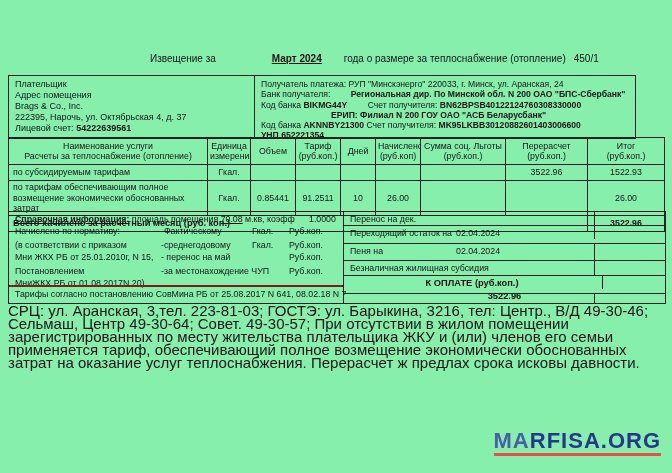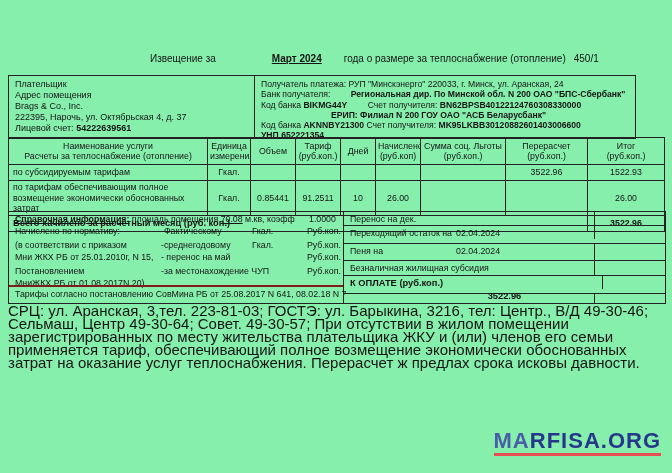--- a/index.html
+++ b/index.html
@@ -28,33 +28,33 @@
   tr.total .tl{text-align:left;font-weight:bold;padding-left:4px;font-size:9.3px;}
   tr.total .tv{font-weight:bold;}
   
   .refbox{position:absolute;left:8px;top:211px;width:335px;height:91px;border:1px solid #222;
           border-right:none;font-size:8.8px;line-height:11.5px;}
   .refline{position:relative;padding:0 0 0 6px;white-space:nowrap;}
   .ref-title{font-weight:bold;text-decoration:underline;}
   .u{text-decoration:underline;}
   .mid{position:absolute;left:152px;}
   .unit{position:absolute;left:243px;}
-  .rub{position:absolute;left:298px;}
+  .rub{position:absolute;left:280px;}
   .coeff{position:absolute;left:300px;}
   .mt3{margin-top:3px;}
   .ref-tariffs{position:absolute;bottom:0;left:0;right:0;border-top:2px solid #7f1d1d;padding:2px 6px 3px;white-space:nowrap;}
   
   .sumbox{position:absolute;left:343px;top:211px;width:321px;height:91px;border:1px solid #222;
           display:flex;flex-direction:column;font-size:8.8px;}
   .srow{display:flex;border-bottom:1px solid #222;}
   .srow .lab{width:244px;border-right:1px solid #222;position:relative;padding:2px 0 1px 6px;}
   .srow .val{flex:1;}
   .srow .date{position:absolute;left:112px;top:2px;}
   .srow.h1{height:13px;}.srow.h2{height:17px;flex-direction:column;}.srow.h3{height:16px;}.srow.h4{height:14px;}
-  .srow.pay .lab{text-align:left;font-weight:bold;padding-right:8px;font-size:9.3px;}
+  .srow.pay .lab{text-align:center;font-weight:bold;padding-right:8px;font-size:9.3px;}
   .srow.pay .val{font-weight:bold;text-align:center;font-size:9.3px;padding-top:2px;}
   .srow.filler{flex:1;border-bottom:none;}
   .srow.filler .lab{border-right:1px solid #222;}
   
   .footnote{position:absolute;left:8px;top:304px;width:650px;font-size:15px;line-height:13px;}
   
   .logo{position:absolute;top:430px;right:11px;text-align:center;cursor:pointer;}
   .logo .txt{font-size:22px;font-weight:bold;letter-spacing:1px;line-height:22px;white-space:nowrap;}
   .logo .bar{height:3px;margin-top:1px;}
 </style>

